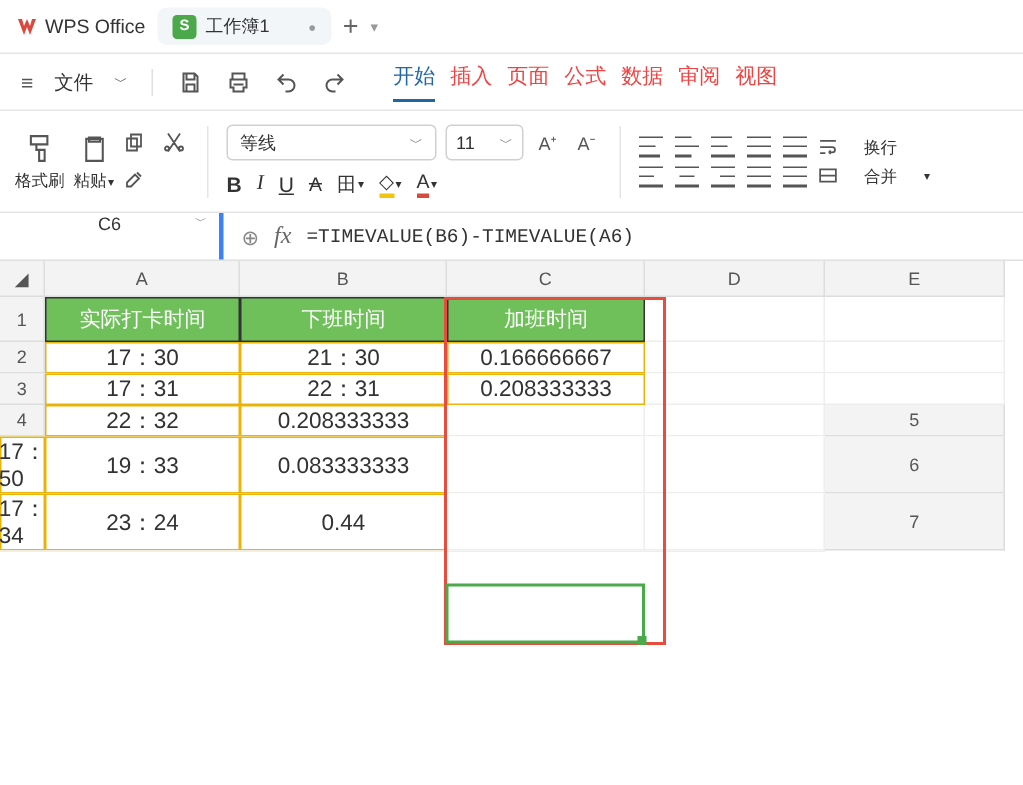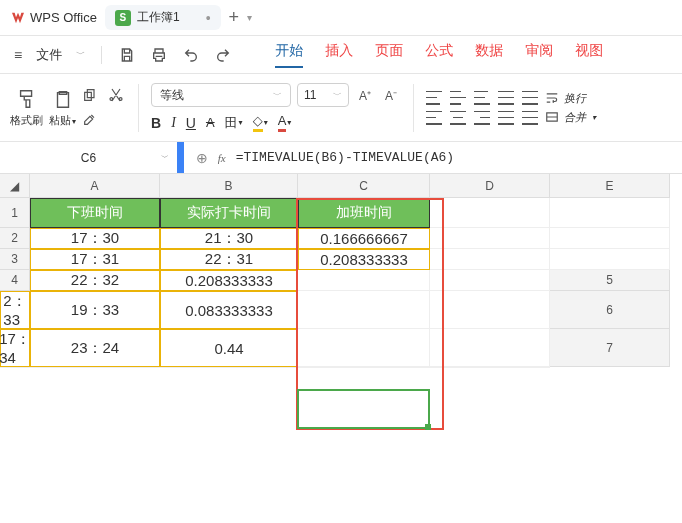--- a/index.html
+++ b/index.html
@@ -15,21 +15,21 @@
 .titlebar .plus { color: #666; font-size: 18px; font-weight: 300; }
 .titlebar .down { color: #999; font-size: 10px; }
 
 
 .menurow { display: flex; align-items: center; height: 38px; padding: 0 14px; gap: 14px; border-bottom: 1px solid #e5e5e5; }
 .menurow .hamburger { font-size: 14px; color: #555; }
 .menurow .file-label { font-size: 13px; color: #333; }
 .menurow .file-caret { font-size: 9px; color: #666; }
 .menurow .vsep { width: 1px; height: 18px; background: #e0e0e0; margin: 0 2px; }
 .menurow .qicon { width: 18px; height: 18px; color: #555; display: flex; align-items: center; justify-content: center; }
-.menurow .menus { display: flex; gap: 22px; margin-left: 29px; }
+.menurow .menus { display: flex; gap: 10px; margin-left: 16px; }
 .menurow .menus span { font-size: 14px; color: #ef4444; cursor: pointer; }
 .menurow .menus span.active { color: #2166a5; border-bottom: 2px solid #2166a5; padding-bottom: 6px; }
 
 
 .ribbon { display: flex; align-items: center; height: 68px; padding: 0 10px; gap: 6px; border-bottom: 1px solid #e5e5e5; background: #fff; }
 .ribbon-group { display: flex; flex-direction: column; align-items: center; gap: 2px; }
 .ribbon-group .big-icon { width: 26px; height: 24px; display: flex; align-items: center; justify-content: center; }
 .ribbon-group .lbl { font-size: 11px; color: #333; }
 .ribbon-group .lbl .caret { font-size: 8px; margin-left: 1px; }
 .ribbon .vsep { width: 1px; height: 48px; background: #e5e5e5; margin: 0 6px; }
@@ -46,30 +46,30 @@
 .botrow .i { font-style: italic; font-size: 14px; font-family: serif; }
 .botrow .u { text-decoration: underline; font-size: 14px; }
 .botrow .s { text-decoration: line-through; font-size: 13px; }
 .botrow .dropbtn { display: flex; align-items: center; gap: 1px; font-size: 13px; }
 .botrow .dropbtn .caret { font-size: 8px; }
 .align-area { display: flex; flex-direction: column; gap: 6px; }
 .align-area .arow { display: flex; gap: 8px; align-items: center; }
 .aicon { width: 16px; height: 14px; display: flex; flex-direction: column; justify-content: space-between; }
 .aicon span { height: 1.5px; background: #555; }
 .wrap-area { display: flex; flex-direction: column; gap: 4px; font-size: 11px; }
-.wrap-area .witem { display: flex; align-items: center; gap: 4px; font-style: italic; }
+.wrap-area .witem { display: flex; align-items: center; gap: 16px; }
 .wrap-area .wicon { width: 16px; height: 14px; }
 
 
 .fbar { display: flex; align-items: center; height: 32px; border-bottom: 1px solid #e0e0e0; background: #fff; }
-.fbar .namebox { width: 184px; border-right: 7px solid #3b82f6; display: flex; align-items: center; justify-content: center; height: 100%; font-size: 12px; position: relative; }
+.fbar .namebox { width: 149px; border-right: 3px solid #3b82f6; display: flex; justify-content: center; height: 100%; font-size: 12px; position: relative; }
 .fbar .namebox .caret { position: absolute; right: 8px; font-size: 8px; color: #888; }
 .fbar .fx-area { display: flex; align-items: center; gap: 10px; padding: 0 12px; flex: 1; }
 .fbar .fx-icon { color: #888; font-size: 14px; }
-.fbar .fx-label { font-style: italic; font-size: 11px; color: #666; font-family: serif; }
+.fbar .fx-label { font-style: italic; font-size: 16px; color: #666; font-family: serif; }
 .fbar .formula { font-family: "Courier New", monospace; font-size: 13px; color: #333; }
 
 
 .grid-wrap { position: relative; }
 .grid { display: grid; grid-template-columns: 30px 130px 138px 132px 120px 120px; }
 .colhdr { background: #f3f3f3; border-right: 1px solid #ddd; border-bottom: 1px solid #ddd; height: 24px; display: flex; align-items: center; justify-content: center; font-size: 12px; color: #555; }
 .colhdr.corner { background: #f3f3f3; }
 .rowhdr { background: #f3f3f3; border-right: 1px solid #ddd; border-bottom: 1px solid #ddd; display: flex; align-items: center; justify-content: center; font-size: 12px; color: #555; }
 .cell { border-right: 1px solid #eee; border-bottom: 1px solid #eee; display: flex; align-items: center; justify-content: center; font-size: 14px; padding: 0 6px; background: #fff; }
 
@@ -289,22 +289,22 @@
 <div class="grid-wrap">
   <div class="grid">
     <div class="colhdr corner">◢</div>
     <div class="colhdr">A</div>
     <div class="colhdr">B</div>
     <div class="colhdr">C</div>
     <div class="colhdr">D</div>
     <div class="colhdr">E</div>
 
     <div class="rowhdr row1" style="height:30px">1</div>
+    <div class="cell d theader row1" style="height:30px">实际打卡时间</div>
     <div class="cell d theader row1" style="height:30px">下班时间</div>
-    <div class="cell d theader row1" style="height:30px">实际打卡时间</div>
     <div class="cell d theader row1" style="height:30px">加班时间</div>
     <div class="cell d row1" style="height:30px"></div>
     <div class="cell d row1" style="height:30px"></div>
 
     <div class="rowhdr row-data">2</div>
     <div class="cell d tcell row-data">17：30</div>
     <div class="cell d tcell row-data">21：30</div>
     <div class="cell d tcell row-data">0.166666667</div>
     <div class="cell d row-data"></div>
     <div class="cell d row-data"></div>
@@ -316,21 +316,21 @@
     <div class="cell d row-data"></div>
     <div class="cell d row-data"></div>
 
     <div class="rowhdr row-data">4</div>
     <div class="cell d tcell row-data">22：32</div>
     <div class="cell d tcell row-data">0.208333333</div>
     <div class="cell d row-data"></div>
     <div class="cell d row-data"></div>
 
     <div class="rowhdr row-data">5</div>
-    <div class="cell d tcell row-data">2：33</div>
+    <div class="cell d tcell row-data">17：50</div>
     <div class="cell d tcell row-data">19：33</div>
     <div class="cell d tcell row-data">0.083333333</div>
     <div class="cell d row-data"></div>
     <div class="cell d row-data"></div>
 
     <div class="rowhdr row-data">6</div>
     <div class="cell d tcell row-data">17：34</div>
     <div class="cell d tcell row-data">23：24</div>
     <div class="cell d tcell row-data">0.44</div>
     <div class="cell d row-data"></div>

